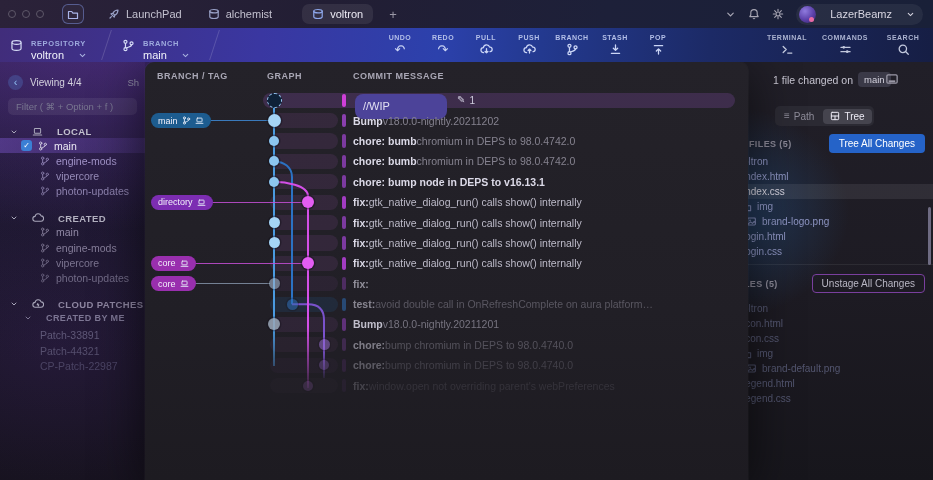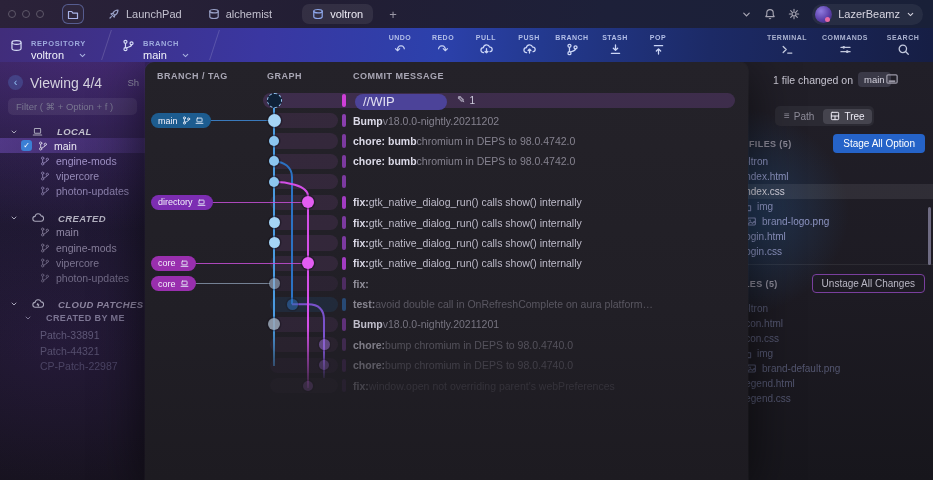--- a/index.html
+++ b/index.html
@@ -21,21 +21,21 @@
   .light { width:8px; height:8px; border-radius:50%; border:1.3px solid #5d5768; }
   .folder-btn { margin-left:18px; width:22px; height:20px; border:1px solid rgba(125,145,225,.5); border-radius:6px;
     color:#aab4e8; display:flex; align-items:center; justify-content:center; background:rgba(255,255,255,.03); }
   .tabs { display:flex; align-items:center; margin-left:14px; gap:6px; }
   .tab { display:flex; align-items:center; gap:6px; padding:4px 10px; border-radius:7px; font-size:11px; color:#c3c1cf; }
   .tab .ic { color:#9aa2c8; }
   .tab.active { background:rgba(255,255,255,.08); color:#eceaf4; margin-left:14px; }
   .tab.active .ic { color:#8fa8ec; }
   .plus-btn { color:#9a98a6; font-size:13px; margin-left:10px; padding:0 6px; }
   .tb-right { margin-left:auto; display:flex; align-items:center; gap:12px; margin-right:10px; color:#a8a6b4; }
-  .account { display:flex; align-items:center; gap:6px; background:rgba(255,255,255,.06); border-radius:12px; padding:2px 8px 2px 3px; color:#d8d6e2; font-size:11px; }
+  .account { display:flex; align-items:center; gap:14px; background:rgba(255,255,255,.06); border-radius:12px; padding:2px 8px 2px 3px; color:#d8d6e2; font-size:11px; }
   .avatar { width:17px; height:17px; border-radius:50%; position:relative;
     background:radial-gradient(circle at 35% 30%, #8f7ade 0%, #5a3fa8 55%, #32255e 100%); }
   .avatar::after { content:""; position:absolute; right:2px; bottom:1px; width:5px; height:5px; border-radius:50%; background:#e86aa4; }
 
   
   .toolbar { position:absolute; left:0; top:28px; width:933px; height:34px; z-index:5;
     background:linear-gradient(95deg, #412d7b 0%, #3a37a1 28%, #2c41ac 47%, #23398f 58%, #1c2a66 76%, #161e44 100%); }
   .tb-group { position:absolute; top:0; height:34px; display:flex; align-items:center; gap:8px; color:#eef0f8; }
   .tb-group .big-ic { color:#d6dcf6; }
   .tb-stack { display:flex; flex-direction:column; line-height:1.15; }
@@ -50,26 +50,26 @@
   .tb-act .ic { color:#ccd6f6; font-size:12px; }
   .tb-actions-r .tb-act { width:48px; }
   .tb-actions-r .lab { color:#aab2cf; }
   .tb-actions-r .ic { color:#c2c8dd; }
 
   
   .sidebar { position:absolute; left:0; top:62px; width:145px; bottom:0; z-index:1; overflow:hidden;
     background:linear-gradient(180deg, rgba(98,56,160,.20), rgba(50,32,92,.12) 40%, rgba(16,14,24,0) 72%); }
   .side-top { display:flex; align-items:center; gap:7px; padding:11px 6px 0 8px; height:30px; }
   .back-btn { width:15px; height:15px; border-radius:50%; background:rgba(86,130,210,.30); color:#8fbcf0; font-size:11px; display:flex; align-items:center; justify-content:center; padding-bottom:2px; }
-  .viewing { font-size:14px; color:#d4d2de; }
+  .viewing { font-size:10px; color:#d4d2de; }
   .show-more { margin-left:auto; font-size:9.5px; color:#8e8ca4; }
   .filter { margin:6px 8px 0 8px; height:17px; width:129px; background:rgba(255,255,255,.07); border:none; border-radius:5px;
     font-size:9.5px; color:#a9a7ba; padding:0 8px; font-family:"Liberation Sans",sans-serif; }
   .filter::placeholder { color:#787690; }
-  .side-head { display:flex; align-items:center; gap:14px; padding-left:10px; height:13px; margin-top:10px; font-size:9.5px; font-weight:700; letter-spacing:.4px; color:#c2c0ce;font-style:italic; }
+  .side-head { display:flex; align-items:center; gap:14px; padding-left:10px; height:13px; margin-top:10px; font-size:9.5px; font-weight:700; letter-spacing:.4px; color:#c2c0ce; }
   .side-head .chev { color:#8a88a0; }
   .side-head .ic { color:#a9a7ba; }
   .side-item { display:flex; align-items:center; gap:6px; height:15.2px; padding-left:40px; font-size:10.5px; }
   .side-item .ic { color:inherit; opacity:.8; }
   .side-item.sel-row { padding-left:21px; background:linear-gradient(90deg, rgba(118,82,196,.48), rgba(118,82,196,.18)); }
   .checkbox { width:11px; height:11px; border-radius:3px; background:#3b7fd4; color:#fff; font-size:8px; display:flex; align-items:center; justify-content:center; }
   .sub-head { display:flex; gap:14px; align-items:center; padding-left:24px; height:14px; font-size:9px; font-weight:700; letter-spacing:.4px; color:#7d7694; }
   .patch-item { padding-left:40px; height:15.5px; display:flex; align-items:center; font-size:10.5px; }
 
   
@@ -110,21 +110,21 @@
   .conn { position:absolute; height:1.2px; top:9.6px; z-index:2; opacity:.85; }
   .node { position:absolute; border-radius:50%; z-index:3; box-shadow:0 0 0 1.5px rgba(18,16,24,.4); }
   .node.dashed { background:#0e2138; border:1.5px dashed #93c9f2; box-shadow:none; }
   .bpill { position:absolute; left:6px; top:2.8px; height:14.8px; border-radius:9px; display:inline-flex; align-items:center; gap:4px; padding:0 7px; font-size:9px; color:#f2f0fa; z-index:4; white-space:nowrap; }
   .bpill .ic { color:#e4ecf8; }
   .bpill.blue { background:#1d5c8f; } .bpill.purple { background:#7c2db2; } .bpill.magenta { background:#992fae; }
   .msg { position:absolute; left:208px; right:6px; top:0; height:100%; display:flex; align-items:center; white-space:nowrap; overflow:hidden; font-size:10.5px; z-index:3; }
   .msg .strong { color:#dcdae8; font-weight:700; }
   .msg .rest { color:#85828f; }
   .msg .rest.bright { color:#bdbbc9; }
-  .wip-pill { position:absolute; left:210px; width:92px; top:3.6px; height:16px; background:#4c4399; border-radius:8px; font-size:13px; color:#e2e0f2; display:flex; align-items:center; padding-left:8px; z-index:3; }
+  .wip-pill { position:absolute; left:210px; width:92px; top:3.6px; height:25px; background:#4c4399; border-radius:8px; font-size:11px; color:#e2e0f2; display:flex; align-items:center; padding-left:8px; z-index:3; }
   .wip-edit { position:absolute; left:312px; top:0; height:100%; display:flex; align-items:center; gap:4px; font-size:10px; color:#cfcdde; z-index:3; }
 </style>
 </head>
 <body>
 
 <div class="screen">
 
   <header class="titlebar">
     <div class="lights">
       <span class="light"></span>
@@ -502,21 +502,21 @@
           <span class="ic">
             <svg viewBox="0 0 12 12" width="10" height="10" fill="none" stroke="currentColor" stroke-width="1.2" stroke-linecap="round" stroke-linejoin="round">
               <rect x="1.6" y="1.6" width="8.8" height="8.8" rx="1"></rect>
               <path d="M1.6 6h8.8M6 6v4.4"></path>
             </svg>
           </span>
           <span>Tree</span>
         </div>
       </div>
     <span class="rp-row-label" style="top:77px">UNSTAGED FILES (5)</span>
-    <button class="rp-btn-blue">Stage All Option</button>
+    <button class="rp-btn-blue">Tree All Changes</button>
     <div class="filelist" id="unstaged-mount" style="top:92px">
         <div class="frow" style="padding-left: 18px;">
           <span class="ic">
             <svg viewBox="0 0 12 12" width="9" height="9" fill="none" stroke="currentColor" stroke-width="1.2" stroke-linecap="round" stroke-linejoin="round">
               <path d="M3.5 4.8 6 7.3l2.5-2.5"></path>
             </svg>
           </span>
           <span class="ic">
             <svg viewBox="0 0 12 12" width="11" height="11" fill="none" stroke="currentColor" stroke-width="1.2" stroke-linecap="round" stroke-linejoin="round">
               <path d="M1.5 3.5h3.2l1.2 1.6h4.6v5.4h-9z"></path>
@@ -746,20 +746,24 @@
           <div class="node" style="left: 124px; top: 5.2px; width: 10px; height: 10px; background: rgb(140, 197, 239); opacity: 1;"></div>
           <div class="msg" style="opacity: 1;">
             <span class="strong">chore: bumb</span>
             <span class="rest"> chromium in DEPS to 98.0.4742.0</span>
           </div>
         </div>
         <div class="grow">
           <div class="band" style="opacity: 1;"></div>
           <div class="tick" style="background: rgb(124, 58, 160); opacity: 1;"></div>
           <div class="node" style="left: 124px; top: 5.2px; width: 10px; height: 10px; background: rgb(140, 197, 239); opacity: 1;"></div>
+          <div class="msg" style="opacity: 1;">
+            <span class="strong">chore: bump node in DEPS to v16.13.1</span>
+            <span class="rest"></span>
+          </div>
         </div>
         <div class="grow">
           <div class="band" style="opacity: 1;"></div>
           <div class="tick" style="background: rgb(162, 60, 194); opacity: 1;"></div>
           <div class="conn" style="left: 40px; width: 119px; background: rgb(196, 79, 214);"></div>
           <span class="bpill purple">
             <span>directory</span>
             <span class="ic">
               <svg viewBox="0 0 12 12" width="9" height="9" fill="none" stroke="currentColor" stroke-width="1.2" stroke-linecap="round" stroke-linejoin="round">
                 <rect x="2.6" y="2.8" width="6.8" height="5" rx="0.8"></rect>

